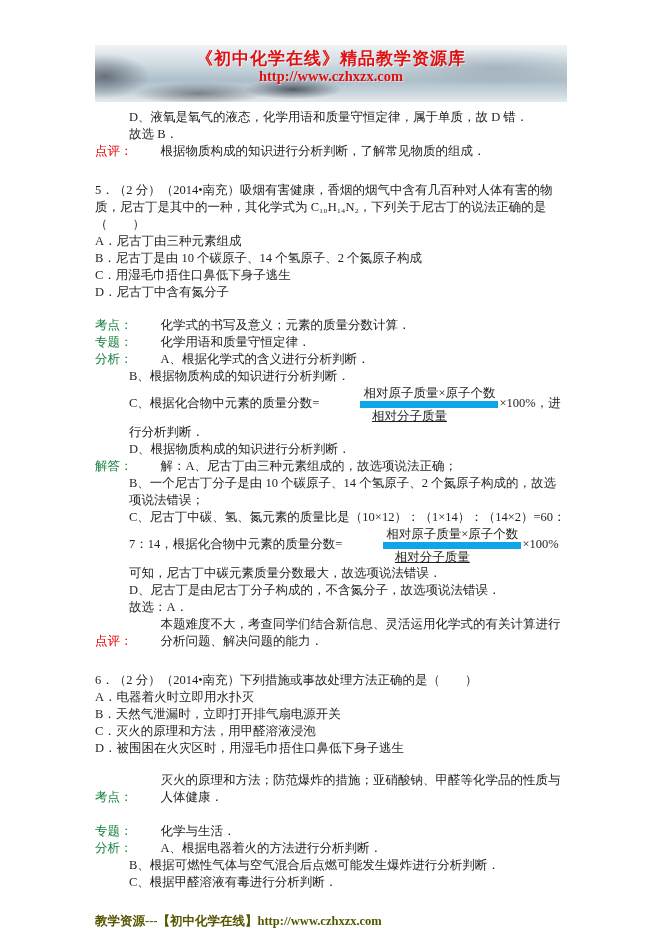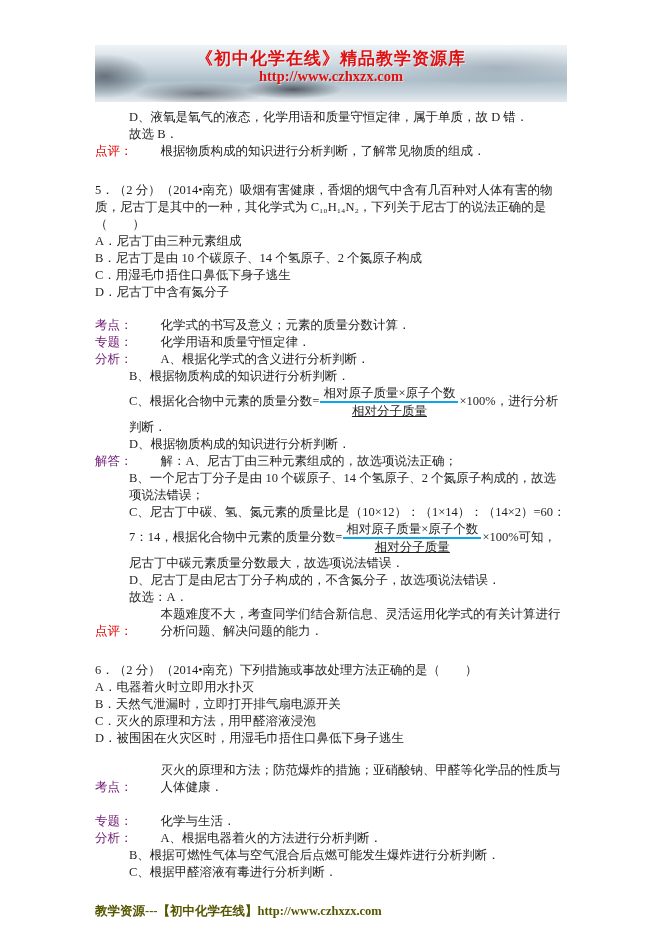--- a/index.html
+++ b/index.html
@@ -28,28 +28,28 @@
   .banner-url {
     text-align:center; color:#dd1111; font-weight:bold; font-size:14.5px;
     line-height:16px; margin-top:-1px; text-shadow:1px 1px 1px rgba(255,255,255,.6);
   }
 
   
   .hang { display:flex; align-items:flex-end;gap:28px; }
   .hang .lbl { flex:0 0 34px; white-space:nowrap; }
   .hang .txt { flex:1; }
   .indent { padding-left:34px; }
-  .lbl-blue { color:#701a75; }
+  .lbl-blue { color:#15803d; }
   .lbl-red  { color:#e60000; }
 
   .frac {
     display:inline-block; vertical-align:middle; text-align:center;
     margin:0 1px; line-height:16px;
   }
-  .frac .num { display:block; border-bottom:2px solid #0ea5e9; padding:0 3px; }
+  .frac .num { display:block; border-bottom:7px solid #0ea5e9; padding:0 3px;margin-left:40px; }
   .frac .den { display:block; padding:0 3px;text-decoration:underline; }
 
   .gap-22 { height:22px; } .gap-16 { height:16px; }
   .gap-15 { height:15px; } .gap-17 { height:17px; }
 
   .footer { margin-top:3px; color:#565600; font-weight:bold; line-height:18px; }
 </style>
 </head>
 <body>
 

